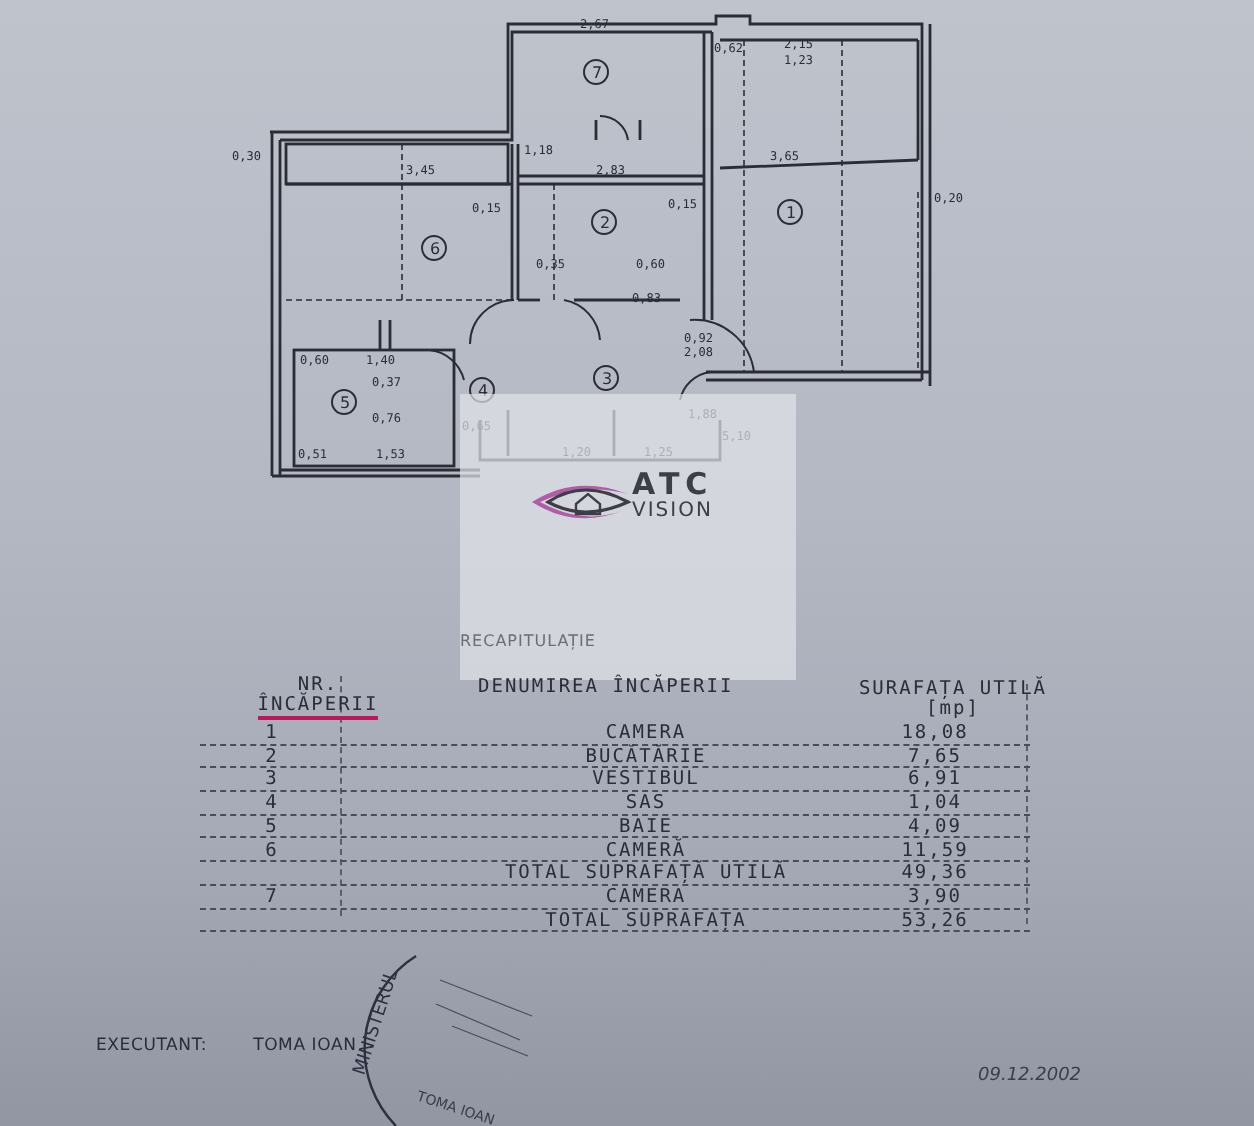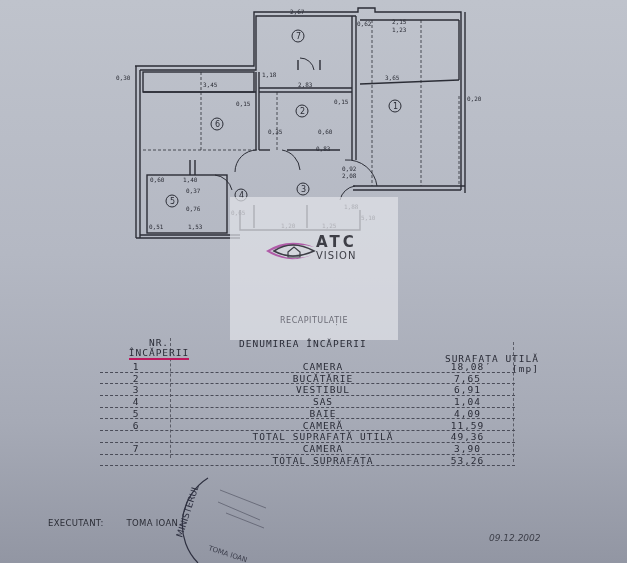--- a/index.html
+++ b/index.html
@@ -21,32 +21,32 @@
   .wm-logo { position:absolute; left:34px; top:40px; width:110px; height:28px; }
   .wm-atc {
     position:absolute; left:86px; top:36px; font-family:"DejaVu Sans", sans-serif;
     font-size:15px; letter-spacing:3px; color:#3d3e46; font-weight:bold;
   }
   .wm-vision {
     position:absolute; left:86px; top:53px; font-family:"DejaVu Sans", sans-serif;
     font-size:10px; letter-spacing:1px; color:#3d3e46;
   }
   .wm-recap {
-    position:absolute; left:0; width:100%; top:119px; text-align:center;
+    position:absolute; left:0; width:100%; top:119px; 
     font-family:"DejaVu Sans", sans-serif; font-size:8px; letter-spacing:0.5px; color:#6c6d77;
   }
 
   .table {
     position:absolute; left:100px; top:338px; width:415px; height:140px;
     font-family:"DejaVu Sans Mono", monospace; font-size:9.5px; letter-spacing:1px; color:#2a2c37;
   }
   .thead { position:absolute; left:0; top:0; width:100%; height:24px;margin-left:24px; }
   .th-nr { position:absolute; left:0; width:70px; text-align:center; top:0; line-height:10px; }
   .th-den { position:absolute; left:115px; top:0; }
-  .th-sup { position:absolute; left:290px; top:16px; width:125px; text-align:right; line-height:10px; }
+  .th-sup { position:absolute; left:290px; top:2px; width:125px; text-align:center; line-height:10px; }
   .row { position:absolute; left:0; width:100%; height:11.7px; line-height:11.7px; }
   .row .nr { position:absolute; left:0; width:72px; text-align:center; }
   .row .den { position:absolute; left:108px; width:230px; text-align:center; }
   .row .val { position:absolute; left:320px; width:95px; text-align:center; }
   .row .line {
     position:absolute; left:0; right:0; bottom:0; height:0;
     border-bottom:1px dashed #4a4c58;
   }
   .vline { position:absolute; top:0; height:120px; border-left:1px dashed #5b5d68; }
 

